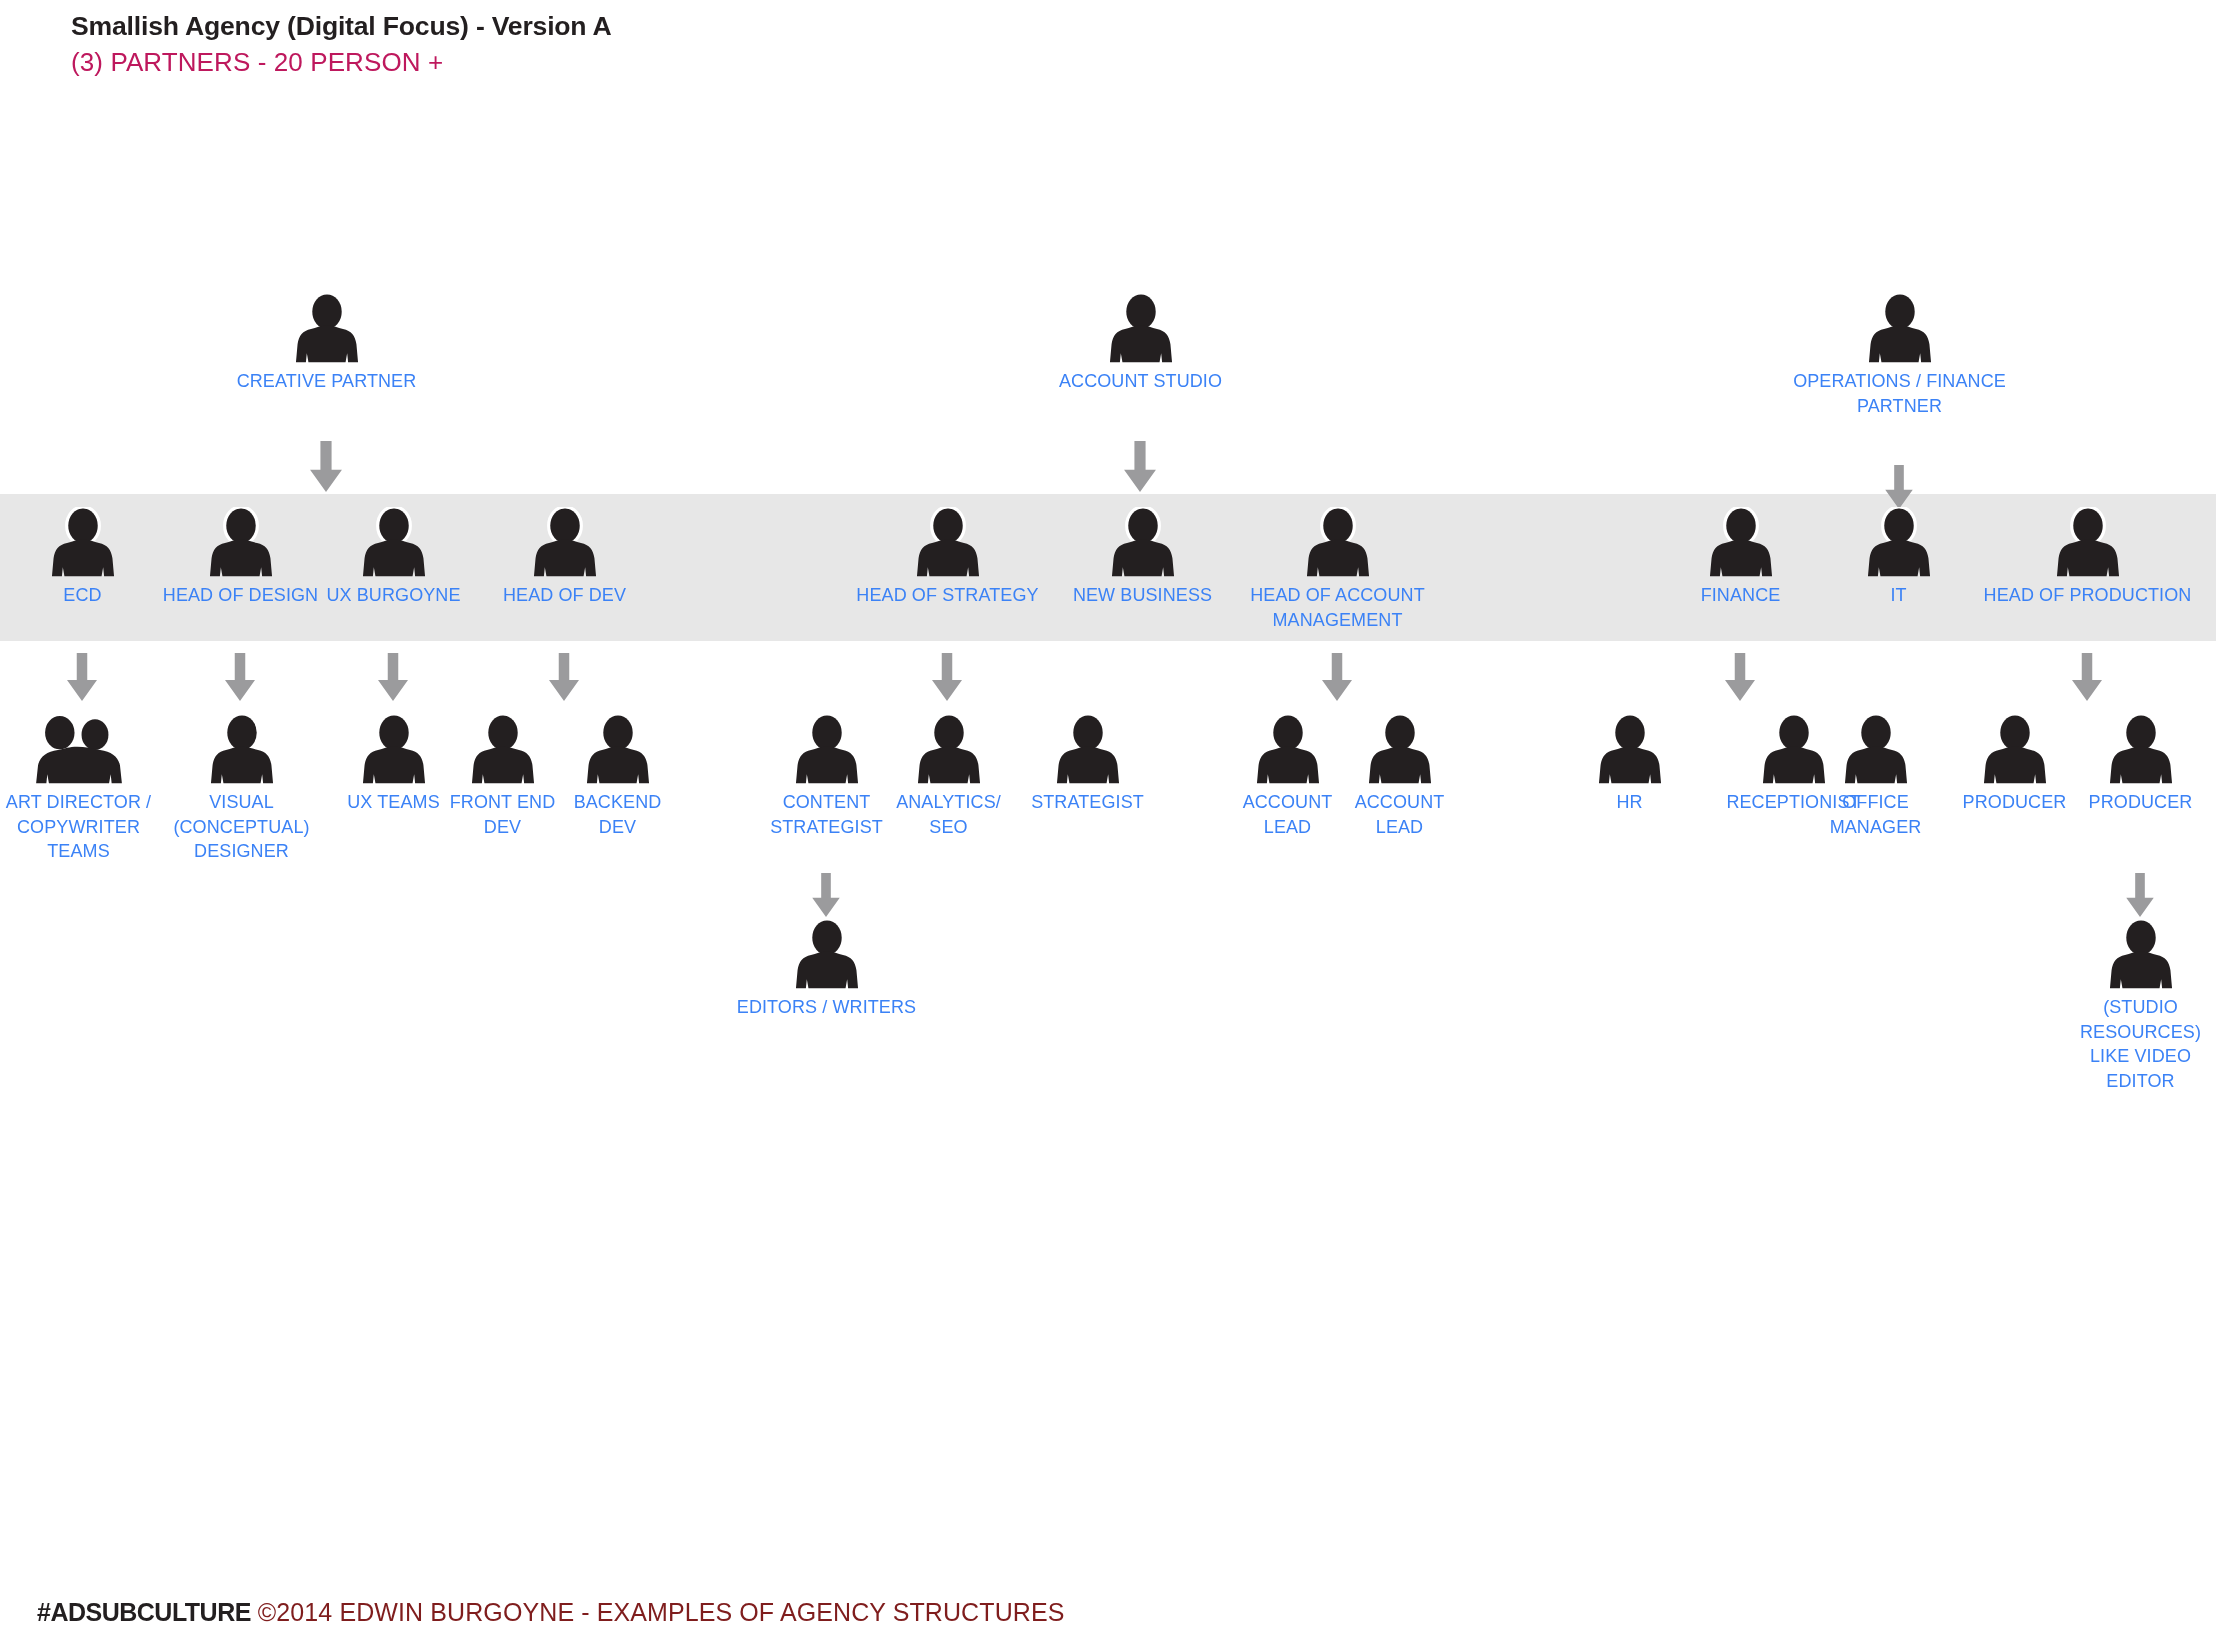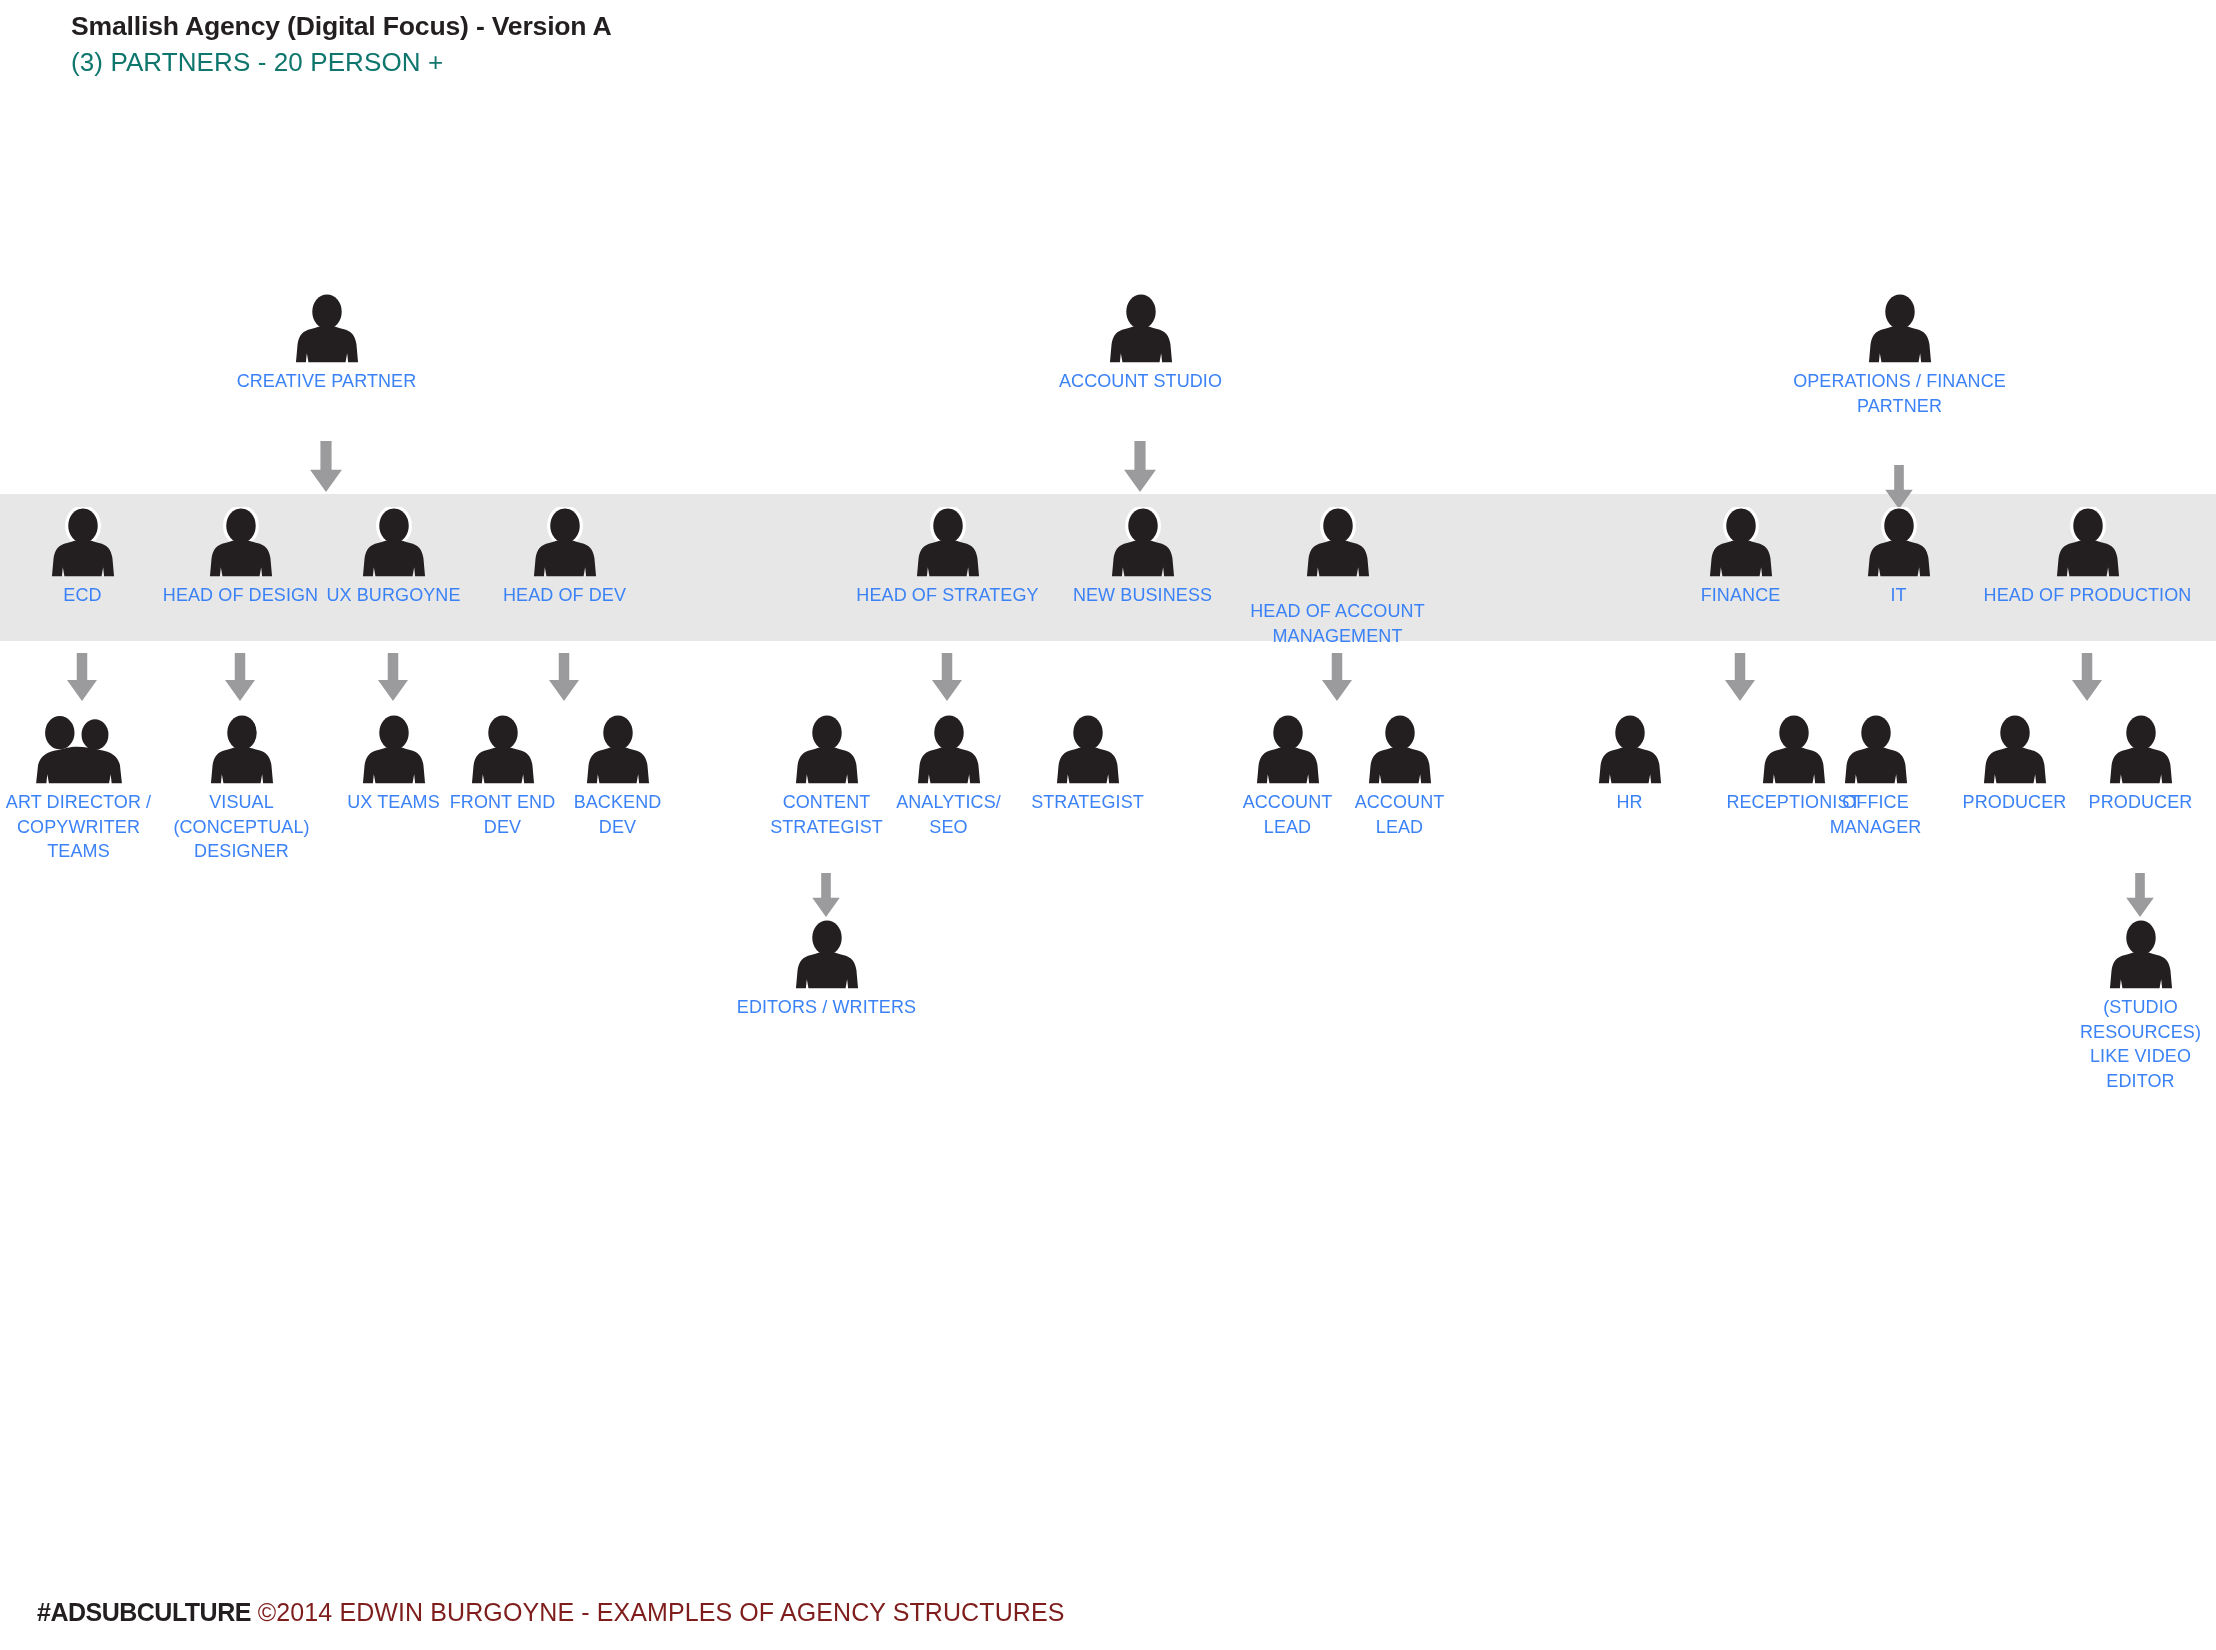--- a/index.html
+++ b/index.html
@@ -28,21 +28,21 @@
     font-weight: bold;
     letter-spacing: -0.2px;
     line-height: 1.35;
     color: #231f20;
     margin: 0;
   }
   .subtitle-line {
     font-size: 26px;
     font-weight: 400;
     line-height: 1.33;
-    color: #0f766e;
+    color: #be185d;
     letter-spacing: 0.1px;
     white-space: nowrap;
   }
 
   
   #manager-band {
     position: absolute;
     left: 0;
     top: 494px;
     width: 2217px;
@@ -198,21 +198,21 @@
 <div class="node" style="left: 1027px; top: 507px; width: 231px;">
     <div style="height: 72px; display: flex; align-items: flex-end;">
       <svg viewBox="0 0 100 112" width="64" height="72" class="person">
         <ellipse cx="50" cy="29" rx="25.5" ry="29.5" fill="none" stroke="#ffffff" stroke-width="5"></ellipse>
         <ellipse cx="50" cy="29" rx="23" ry="27" fill="#231f20"></ellipse>
         <path fill="#231f20" d="M50 51 C 40 51, 33 54, 25 56 C 12 59, 6 66, 4 80 L 1.5 108 L 17 108 L 18.5 94 L 21 108 L 79 108 L 81.5 94 L 83 108 L 98.5 108 L 96 80 C 94 66, 88 59, 75 56 C 67 54, 60 51, 50 51 Z"></path>
       </svg>
     </div>
     <div class="label">NEW BUSINESS</div>
   </div>
-<div class="node" style="left: 1222px; top: 507px; width: 231px; gap: 16px;">
+<div class="node" style="left: 1222px; top: 507px; width: 231px;">
     <div style="height: 72px; display: flex; align-items: flex-end;">
       <svg viewBox="0 0 100 112" width="64" height="72" class="person">
         <ellipse cx="50" cy="29" rx="25.5" ry="29.5" fill="none" stroke="#ffffff" stroke-width="5"></ellipse>
         <ellipse cx="50" cy="29" rx="23" ry="27" fill="#231f20"></ellipse>
         <path fill="#231f20" d="M50 51 C 40 51, 33 54, 25 56 C 12 59, 6 66, 4 80 L 1.5 108 L 17 108 L 18.5 94 L 21 108 L 79 108 L 81.5 94 L 83 108 L 98.5 108 L 96 80 C 94 66, 88 59, 75 56 C 67 54, 60 51, 50 51 Z"></path>
       </svg>
     </div>
     <div class="label">HEAD OF ACCOUNT
 MANAGEMENT</div>
   </div>

